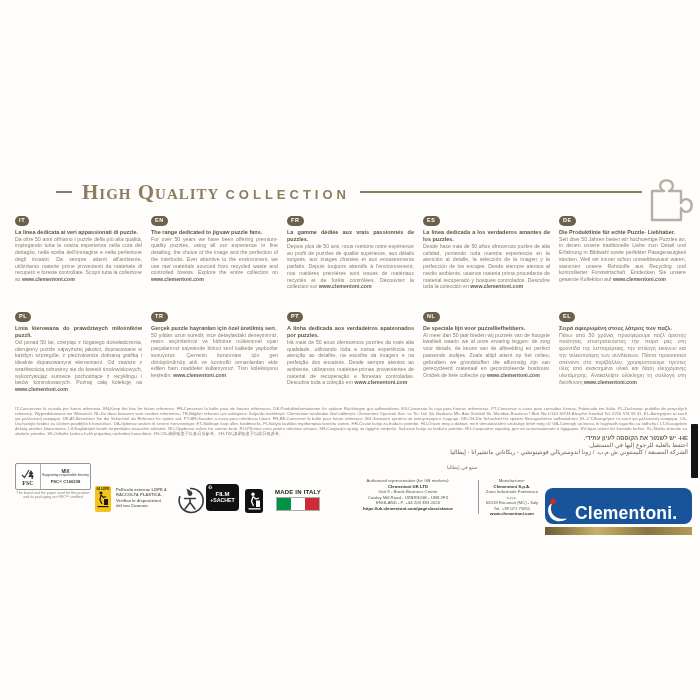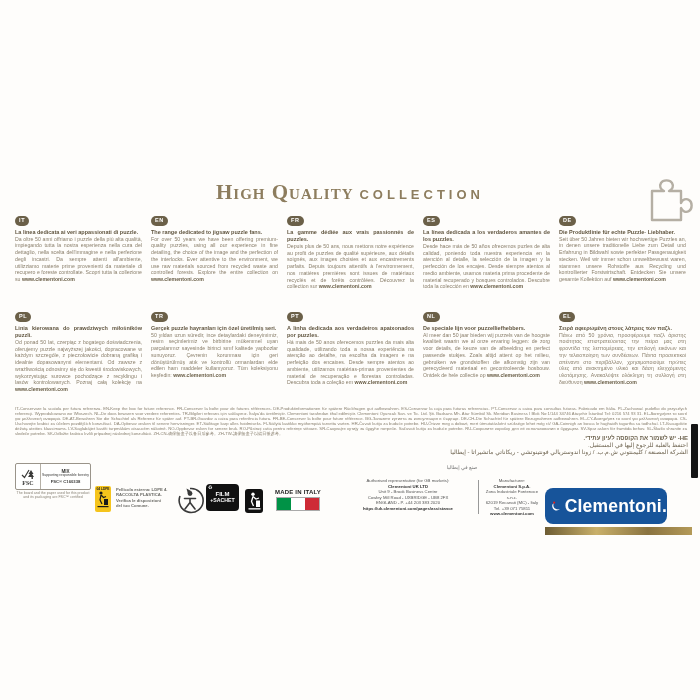--- a/index.html
+++ b/index.html
@@ -1,20 +1,20 @@
 <!DOCTYPE html>
 <html><head>
 <meta charset="utf-8">
 <style>
   html,body{margin:0;padding:0;}
   body{width:700px;height:700px;background:#ffffff;font-family:"Liberation Sans",sans-serif;}
   .page{position:relative;width:700px;height:700px;background:#fefdfb;overflow:hidden;}
 
   
-  .title-row{position:absolute;top:180px;left:0;right:0;display:flex;align-items:center;height:24px;flex-direction:column;}
+  .title-row{position:absolute;top:180px;left:0;right:0;display:flex;align-items:center;height:24px;}
   .rule{height:2px;background:#8d7d5e;}
   .rule-left{width:16px;margin-left:56px;}
   .rule-right{flex:1;margin-right:58px;}
   .title{font-family:"Liberation Serif",serif;color:#8d7d5e;white-space:nowrap;margin:0 10px;}
   .title .main{font-size:21px;font-variant:small-caps;letter-spacing:1px;font-weight:600;}
   .title .sub{font-size:13px;letter-spacing:4px;text-transform:uppercase;font-weight:600;margin-left:6px;font-family:"Liberation Sans",sans-serif;}
   .puzzle-icon{position:absolute;top:176px;right:6px;}
 
   
   .grid{position:absolute;top:216px;left:15px;width:671px;display:grid;grid-template-columns:repeat(5,1fr);column-gap:9px;row-gap:9px;}
@@ -55,21 +55,21 @@
   .flag{width:42px;height:12px;border:1px solid #aaa;display:flex;margin:2px auto 0;}
   .flag div{flex:1;}
   .flag .g{background:#009246;}.flag .w{background:#fff;}.flag .r{background:#ce2b37;}
 
   .gb-block{position:absolute;left:344px;top:478px;width:128px;text-align:center;font-size:4.3px;line-height:1.3;color:#555;}
   .gb-block .b{font-weight:bold;color:#333;}
   .v-divider{position:absolute;left:478px;top:480px;width:1px;height:34px;background:#999;}
   .mfr-block{position:absolute;left:483px;top:478px;width:58px;text-align:center;font-size:4.3px;line-height:1.3;color:#555;}
   .mfr-block .b{font-weight:bold;color:#333;}
 
-  .clem-logo{position:absolute;left:545px;top:488px;width:122px;height:36px;background:#17549a;border-radius:8px;display:flex;align-items:center;padding-left:6px;box-sizing:border-box;}
+  .clem-logo{position:absolute;left:545px;top:488px;width:147px;height:36px;background:#17549a;border-radius:8px;display:flex;align-items:flex-end;box-sizing:border-box;}
   .clem-text{color:#fff;font-weight:bold;font-size:17.5px;letter-spacing:.2px;margin-left:3px;font-family:"Liberation Sans",sans-serif;}
   .gold-band{position:absolute;left:545px;top:527px;width:147px;height:8px;background:linear-gradient(90deg,#6d5c33,#c9b06a 35%,#8a7340 70%,#b49a58);}
   .side-strip{position:absolute;left:691px;top:424px;width:7px;height:54px;background:#151515;border-radius:1px;}
 </style>
 </head>
 <body>
 
 <div class="page">
 
   <div class="title-row">

